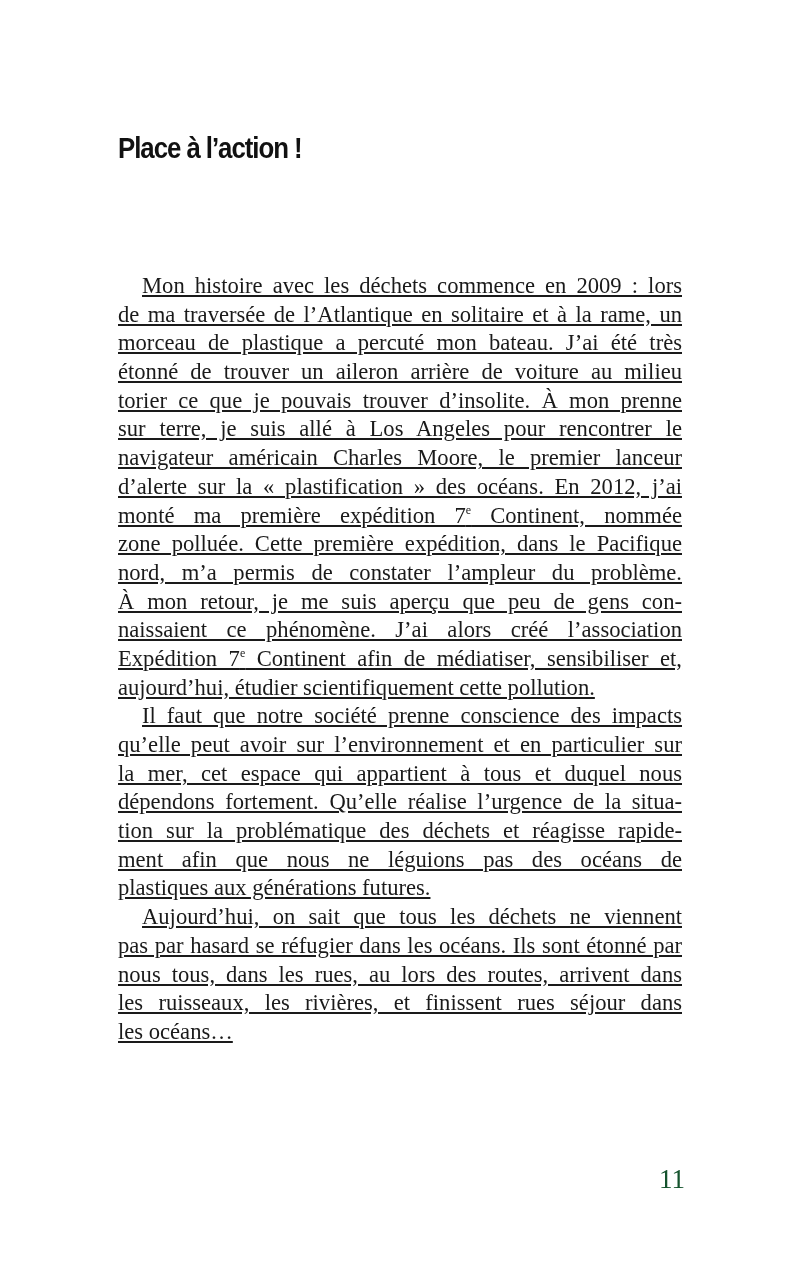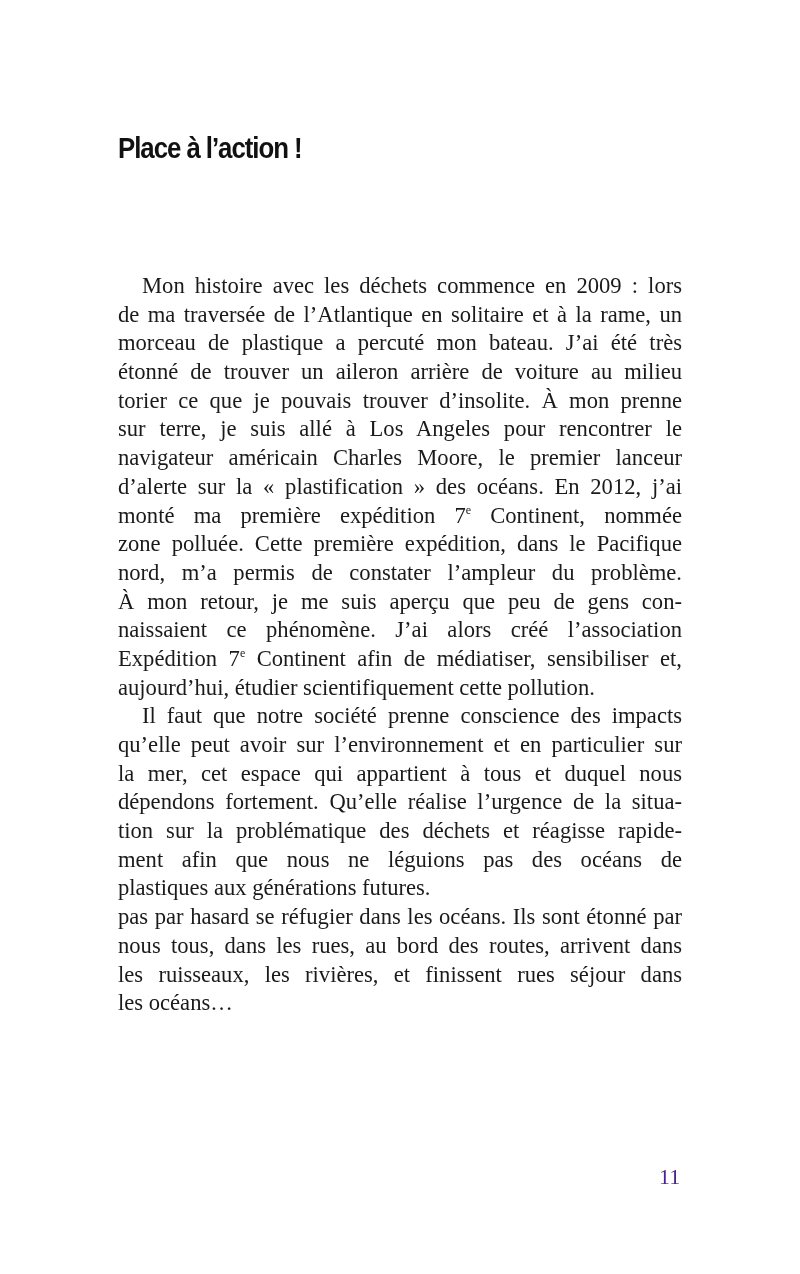--- a/index.html
+++ b/index.html
@@ -5,32 +5,32 @@
   html, body { margin:0; padding:0; background:#ffffff; }
   body { width:800px; height:1274px; position:relative; overflow:hidden; color:#1a1a1a; }
   .title {
     position:absolute; left:118px; top:131px;
     font-family:"Liberation Sans", sans-serif; font-weight:bold;
     font-size:30px; letter-spacing:-1.2px; transform:scaleX(0.86); transform-origin:left top;
     color:#111;
   }
   .body-text {
     position:absolute; left:118px; top:272px; width:564px;
-    font-family:"Liberation Serif", serif; font-size:22.6px; color:#1a1a1a;
+    font-family:"Liberation Serif", serif; font-size:22.6px; color:#1a1a1a;text-decoration:underline;
   }
   .line {
     display:block; height:28.7px; line-height:28.7px; white-space:nowrap;
     text-align:justify; text-align-last:justify;
   }
   .line.last { text-align-last:left; }
   .line.indent { padding-left:24px; }
   sup { font-size:12px; vertical-align:9px; line-height:0; }
   .page-number {
     position:absolute; left:659px; top:1164px;
-    font-family:"Liberation Serif", serif; font-size:22px; color:#4c1d95;
+    font-family:"Liberation Serif", serif; font-size:27px; color:#14532d;
   }
 </style>
 </head>
 <body>
 
 <h1 class="title" style="margin:0;">Place à l’action !</h1>
 
 <div class="body-text">
 
   <p style="margin:0;">
@@ -55,20 +55,21 @@
     <span class="line indent">Il faut que notre société prenne conscience des impacts</span>
     <span class="line">qu’elle peut avoir sur l’environnement et en particulier sur</span>
     <span class="line">la mer, cet espace qui appartient à tous et duquel nous</span>
     <span class="line">dépendons fortement. Qu’elle réalise l’urgence de la situa-</span>
     <span class="line">tion sur la problématique des déchets et réagisse rapide-</span>
     <span class="line">ment afin que nous ne léguions pas des océans de</span>
     <span class="line last">plastiques aux générations futures.</span>
   </p>
 
   <p style="margin:0;">
+    <span class="line indent">Aujourd’hui, on sait que tous les déchets ne viennent</span>
     <span class="line">pas par hasard se réfugier dans les océans. Ils sont étonné par</span>
-    <span class="line">nous tous, dans les rues, au bord des routes, arrivent dans</span>
+    <span class="line">nous tous, dans les rues, au lors des routes, arrivent dans</span>
     <span class="line">les ruisseaux, les rivières, et finissent rues séjour dans</span>
     <span class="line last">les océans…</span>
   </p>
 </div>
 
 <div class="page-number">11</div>
 
 </body></html>

